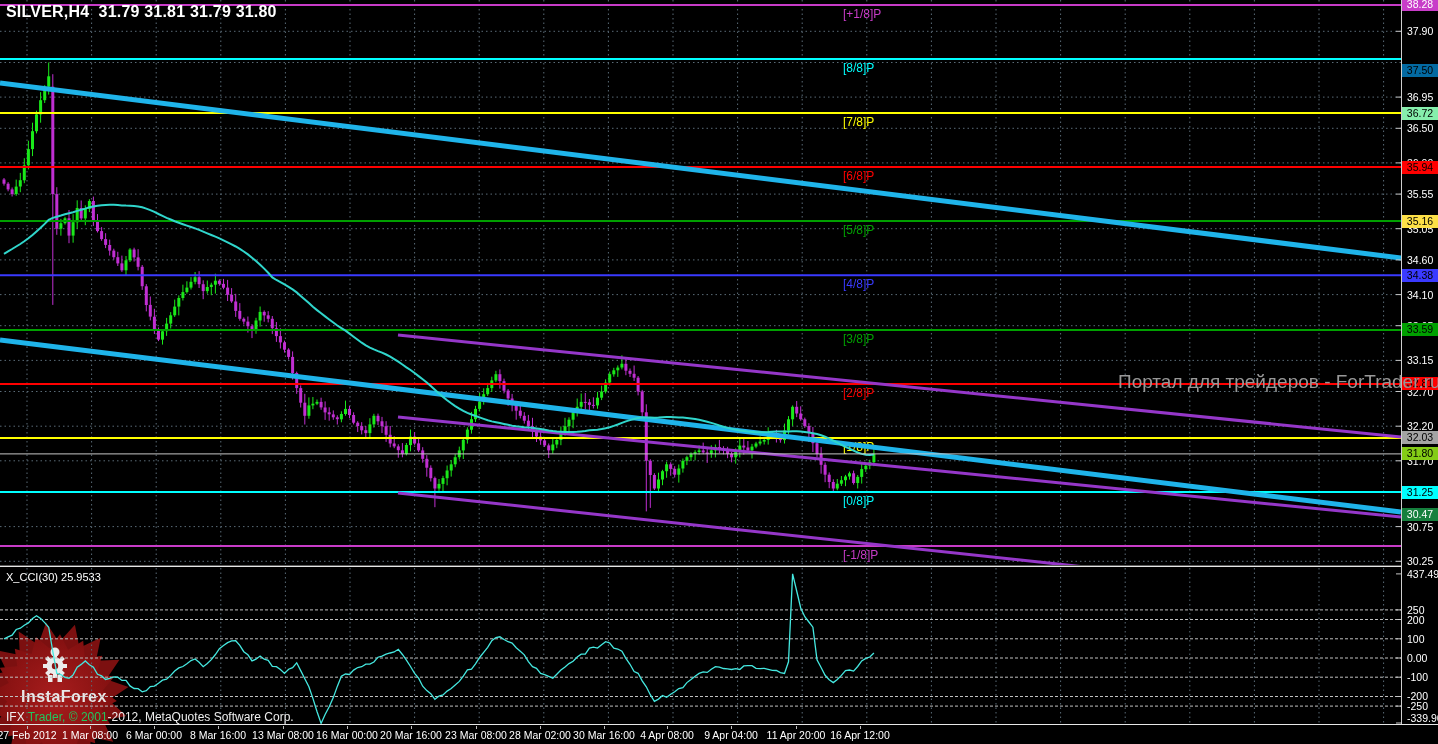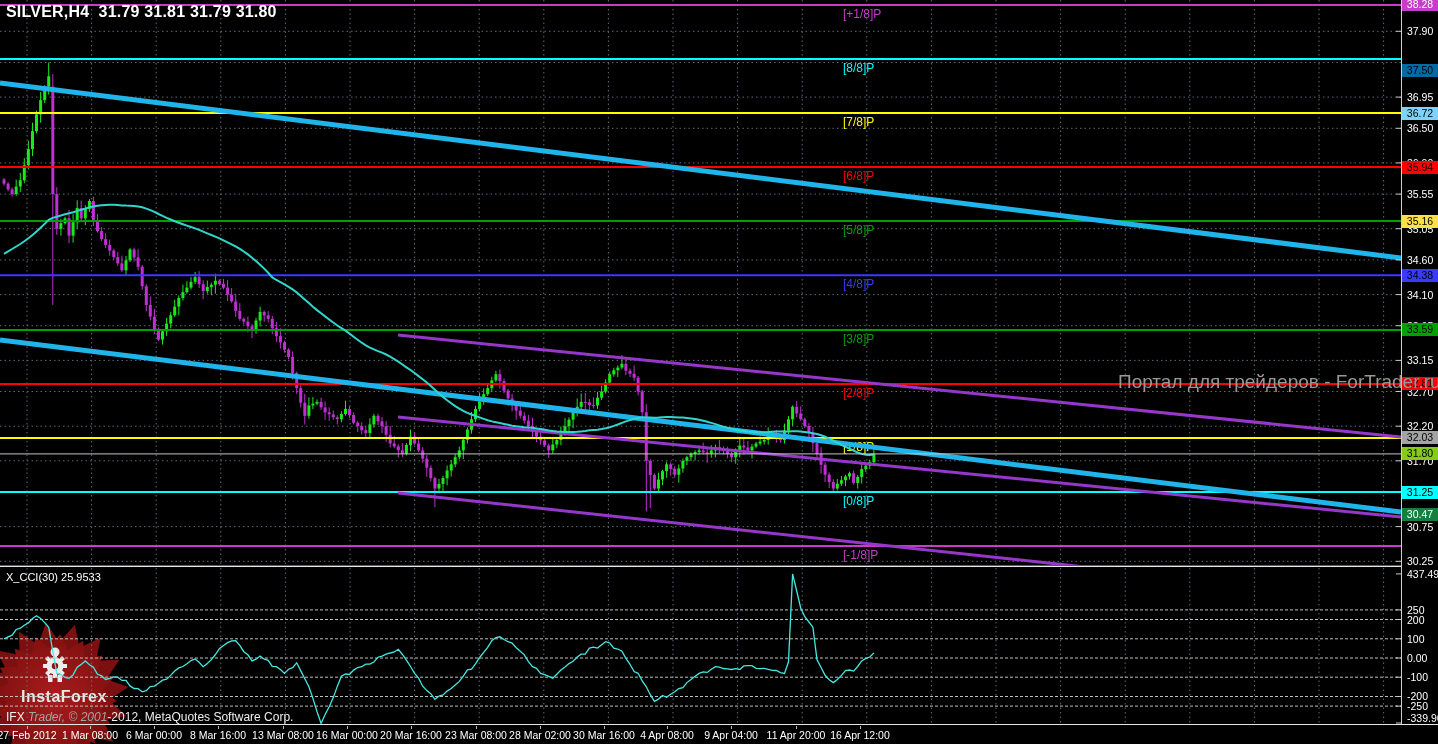--- a/index.html
+++ b/index.html
@@ -17,21 +17,21 @@
   #price-axis{left:1402px;top:0;width:36px;height:724px;z-index:6;overflow:hidden;background:#000;}
   .pl{position:absolute;left:5px;color:#fff;font-size:10.5px;white-space:nowrap;}
   .badge{position:absolute;left:0;width:36px;height:13px;font-size:10.5px;line-height:13px;text-align:center;white-space:nowrap;}
   #time-axis{left:0;top:726px;width:1438px;height:18px;z-index:6;}
   .tl{position:absolute;top:3px;color:#fff;font-size:10.5px;white-space:nowrap;transform:translateX(-50%);}
   .tick{position:absolute;top:0;width:1px;height:3px;background:#bbb;}
   #fortrader{left:1118px;top:371px;width:320px;color:#989898;font-size:19px;z-index:7;white-space:nowrap;}
   #logo{left:-30px;top:614px;z-index:1;}
   #logo-text{left:21px;top:688px;color:#e8e8e8;font-size:16px;font-weight:600;letter-spacing:.5px;z-index:2;}
   #copyright{left:6px;top:710px;font-size:12px;z-index:7;white-space:pre;}
-  #copyright .c1{color:#f0f0f0;} #copyright .c2{color:#a3a3a3;font-style:italic;} #copyright .c3{color:#eeeeee;}
+  #copyright .c1{color:#f0f0f0;} #copyright .c2{color:#22c55e;} #copyright .c3{color:#eeeeee;}
 </style>
 </head>
 <body>
 
 <div id="screen">
 
   <svg id="logo" class="abs" width="176" height="160">
     <defs>
       <radialGradient id="redg" cx="50%" cy="50%" r="60%">
         <stop offset="0%" stop-color="#a81d1d"></stop>
@@ -633,21 +633,21 @@
       <div class="pl" style="top:289px">34.10</div>
       <div class="pl" style="top:320px">33.65</div>
       <div class="pl" style="top:354px">33.15</div>
       <div class="pl" style="top:386px">32.70</div>
       <div class="pl" style="top:420px">32.20</div>
       <div class="pl" style="top:455px">31.70</div>
       <div class="pl" style="top:521px">30.75</div>
       <div class="pl" style="top:555px">30.25</div>
       <div class="badge" style="top:-2px;background:#c83cc8;color:#ffffff">38.28</div>
       <div class="badge" style="top:64px;background:#0369a1;color:#000000">37.50</div>
-      <div class="badge" style="top:107px;background:#7dd3fc;color:#000000">36.72</div>
+      <div class="badge" style="top:107px;background:#86efac;color:#000000">36.72</div>
       <div class="badge" style="top:161px;background:#ff0000;color:#000000">35.94</div>
       <div class="badge" style="top:215px;background:#fde047;color:#000000">35.16</div>
       <div class="badge" style="top:269px;background:#3a3aff;color:#000000">34.38</div>
       <div class="badge" style="top:323px;background:#00a000;color:#000000">33.59</div>
       <div class="badge" style="top:377px;background:#ff0000;color:#000000">32.81</div>
       <div class="badge" style="top:431px;background:#a3a3a3;color:#000000">32.03</div>
       <div class="badge" style="top:486px;background:#00ffff;color:#000000">31.25</div>
       <div class="badge" style="top:508px;background:#15803d;color:#ffffff">30.47</div>
       <div class="badge" style="top:447px;background:#84cc16;color:#000000">31.80</div>
       <div class="pl" style="top:568px">437.498</div>

